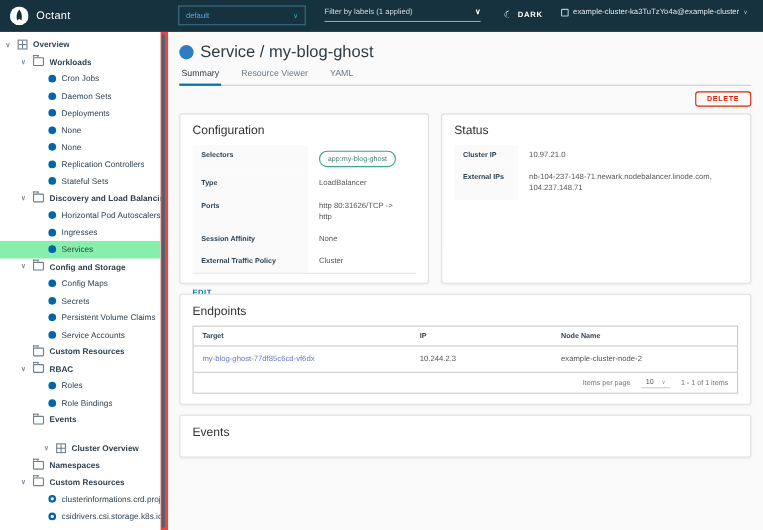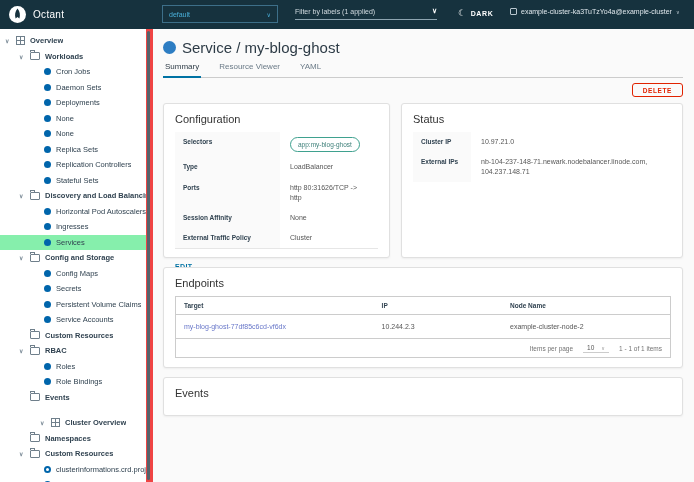--- a/index.html
+++ b/index.html
@@ -151,24 +151,20 @@
   <div class="si l3">
     <span class="dot"></span>
     <span class="lbl">None</span>
   </div>
   <div class="si l3">
     <span class="dot"></span>
     <span class="lbl">None</span>
   </div>
   <div class="si l3">
     <span class="dot"></span>
-    <span class="lbl">Replica Sets</span>
-  </div>
-  <div class="si l3">
-    <span class="dot"></span>
     <span class="lbl">Replication Controllers</span>
   </div>
   <div class="si l3">
     <span class="dot"></span>
     <span class="lbl">Stateful Sets</span>
   </div>
   <div class="si l2">
     <span class="c">∨</span>
     <span class="ico-folder"></span>
     <span class="lbl">Discovery and Load Balancing</span>

